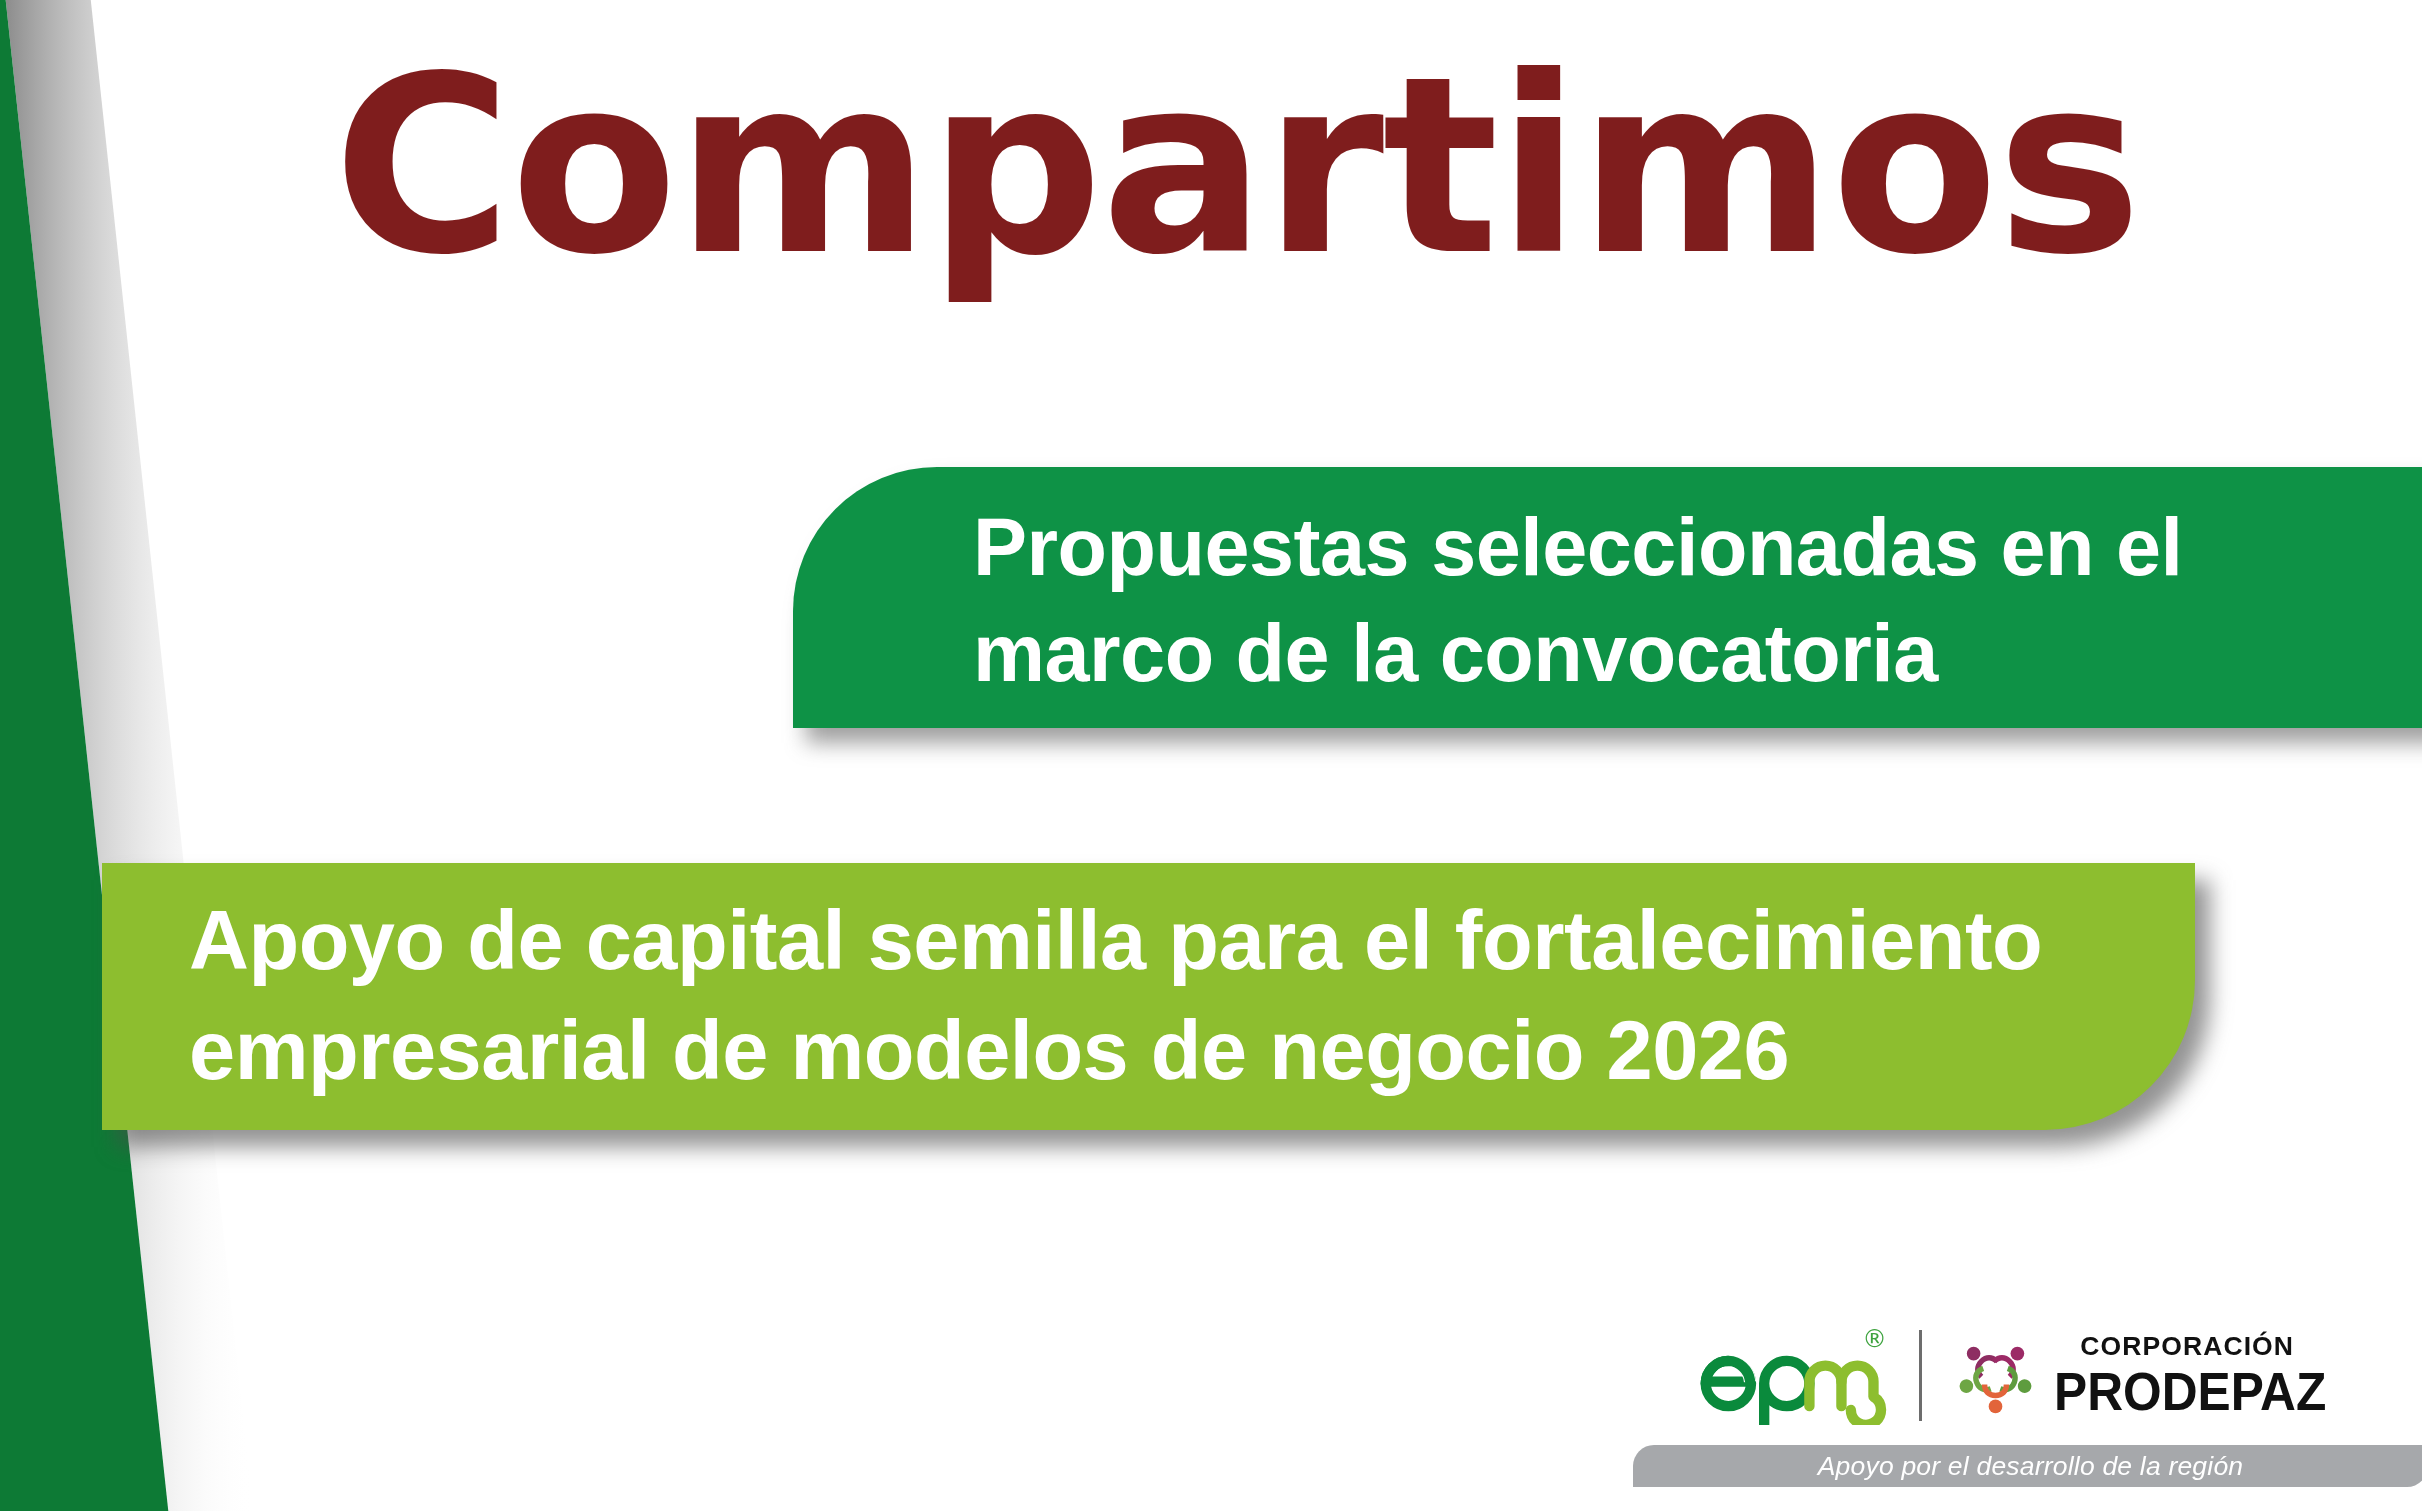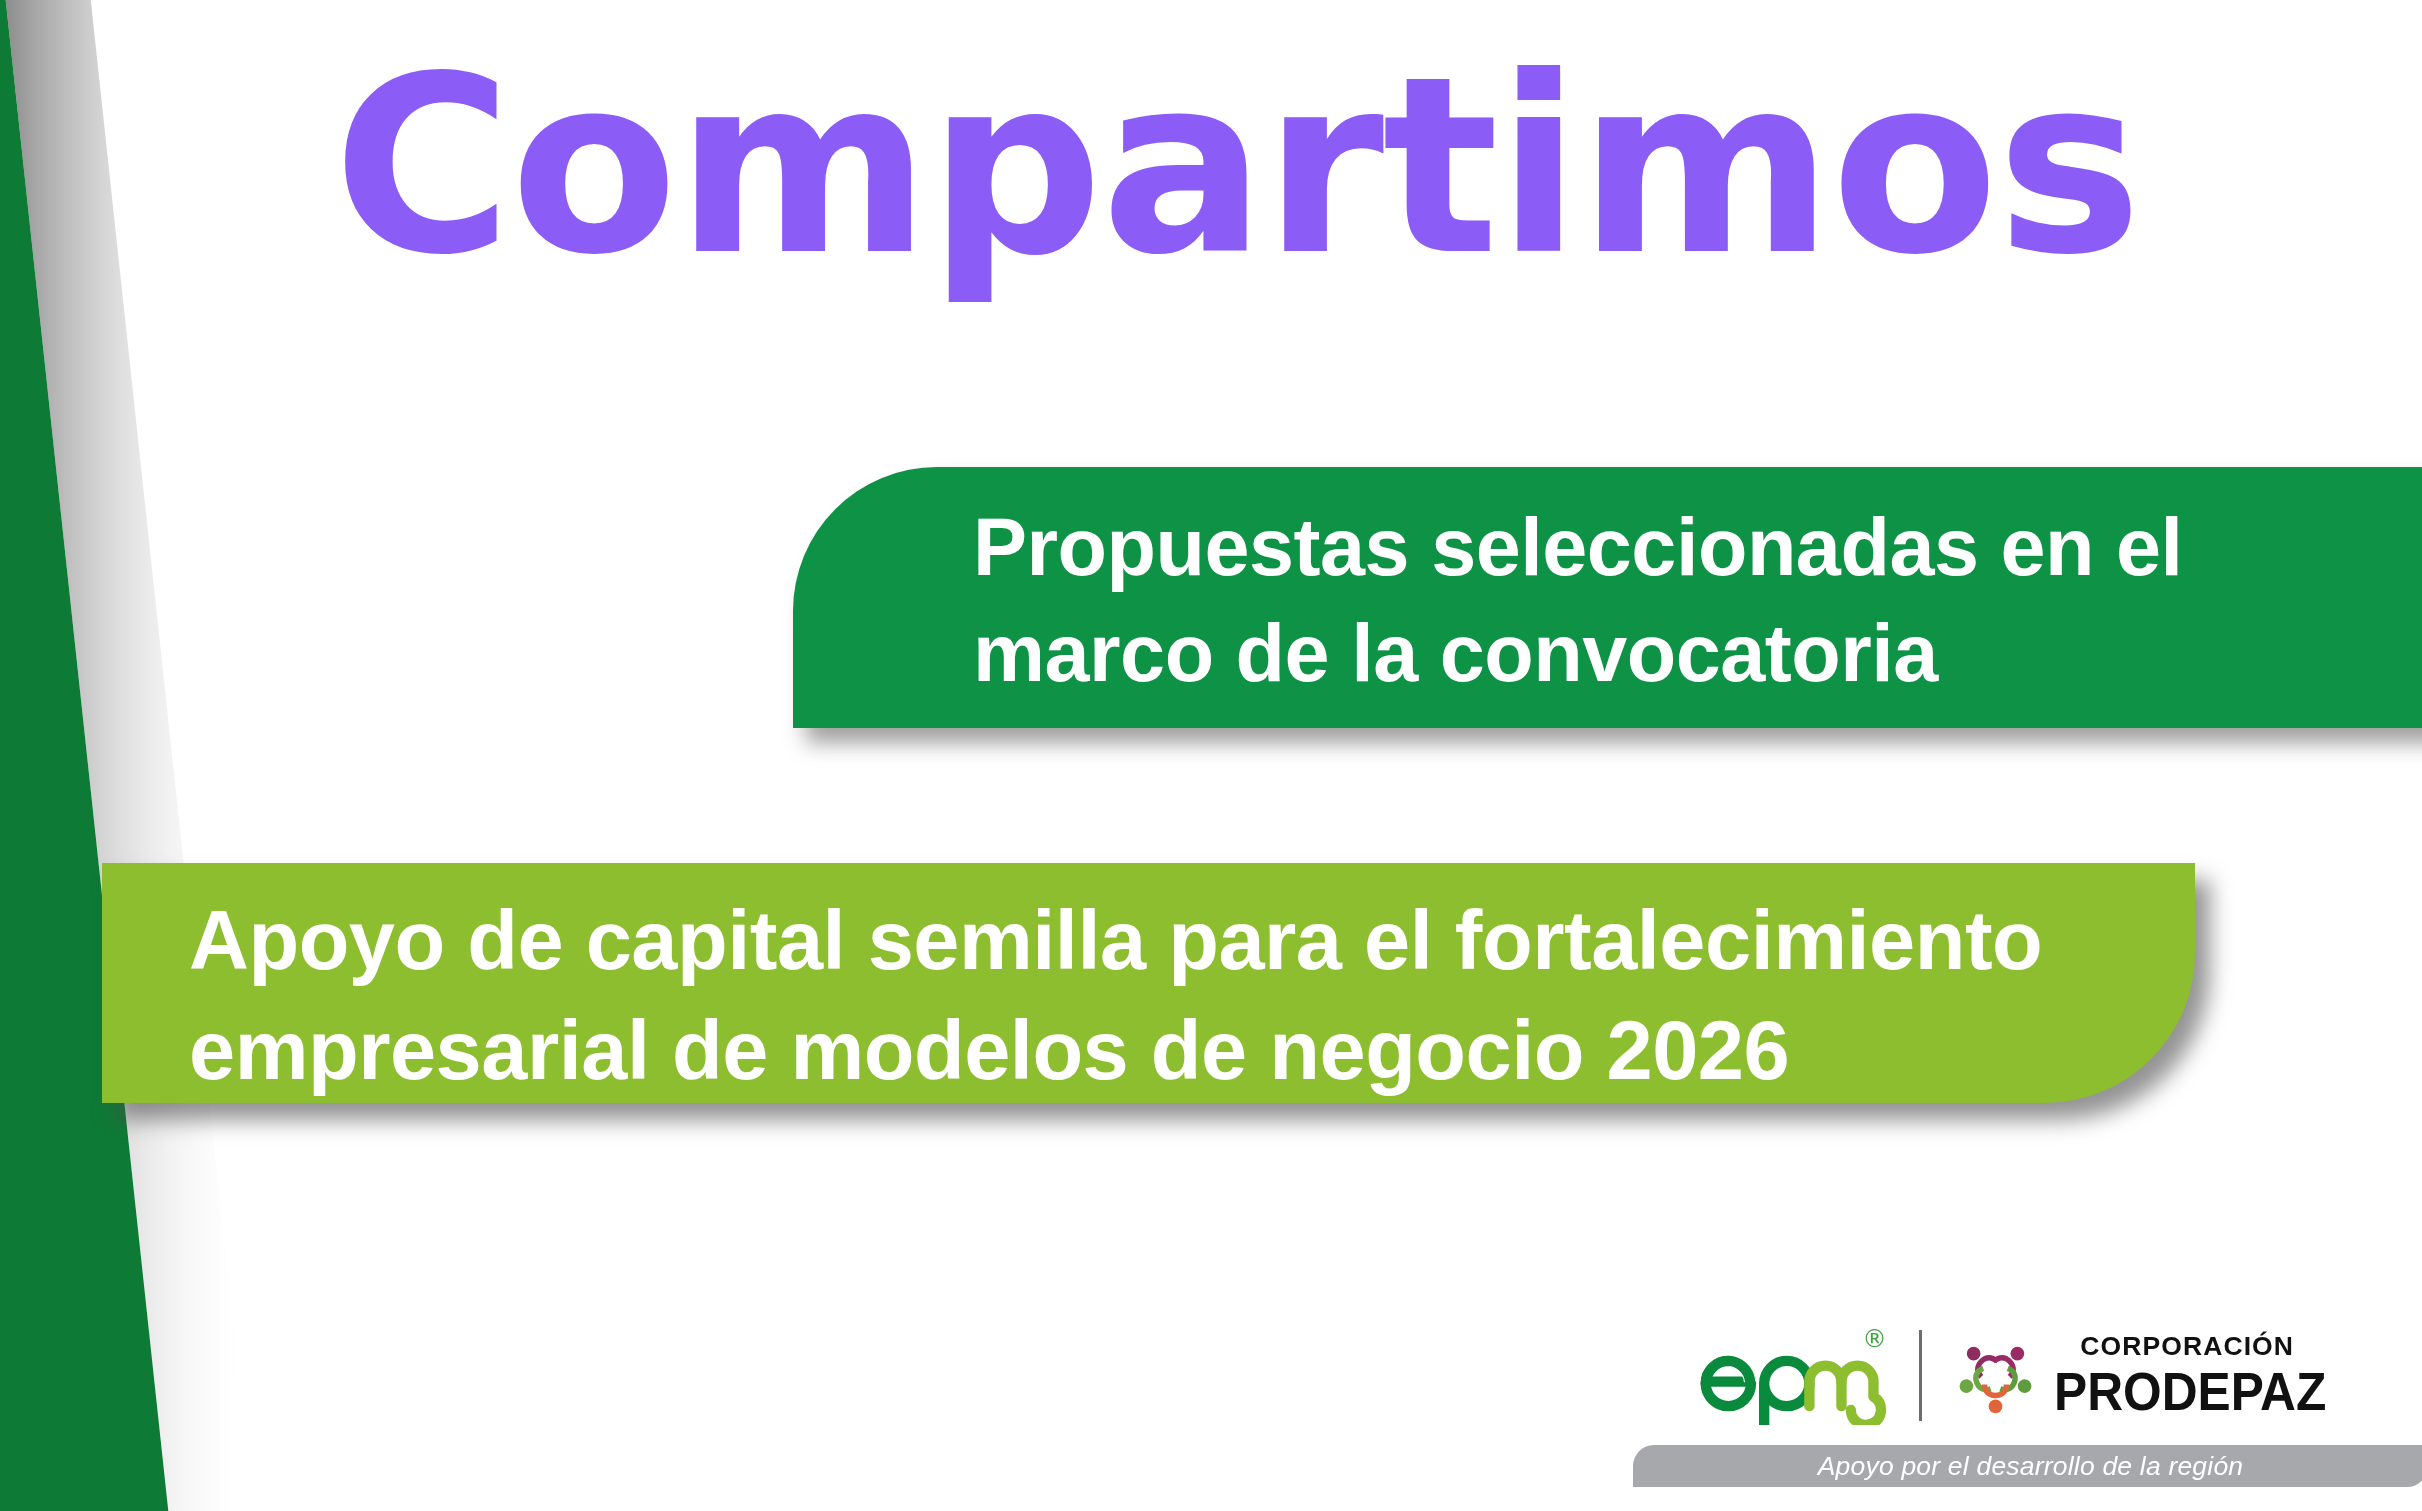--- a/index.html
+++ b/index.html
@@ -41,21 +41,21 @@
   
   .title {
     position: absolute;
     left: 333px;
     top: 45px;
     z-index: 6;
     font-size: 244px;
     line-height: 1.0;
     font-weight: 700;
     letter-spacing: -1.9px;
-    color: #8b5cf6;
+    color: #7f1d1d;
     white-space: nowrap;
     font-family: "DejaVu Sans", sans-serif;
   }
 
   
   .banner-green-wrap {
     position: absolute;
     left: 793px;
     top: 467px;
     width: 1666px;
@@ -92,21 +92,21 @@
     white-space: nowrap;
     font-family: "Liberation Sans", sans-serif;
   }
 
   
   .banner-lime-wrap {
     position: absolute;
     left: 102px;
     top: 863px;
     width: 2093px;
-    height: 240px;
+    height: 267px;
     z-index: 5;
   }
   .banner-lime-shadow {
     position: absolute;
     left: 15px;
     top: 17px;
     width: 100%;
     height: 100%;
     background: rgba(75,75,75,0.6);
     border-bottom-right-radius: 150px;

